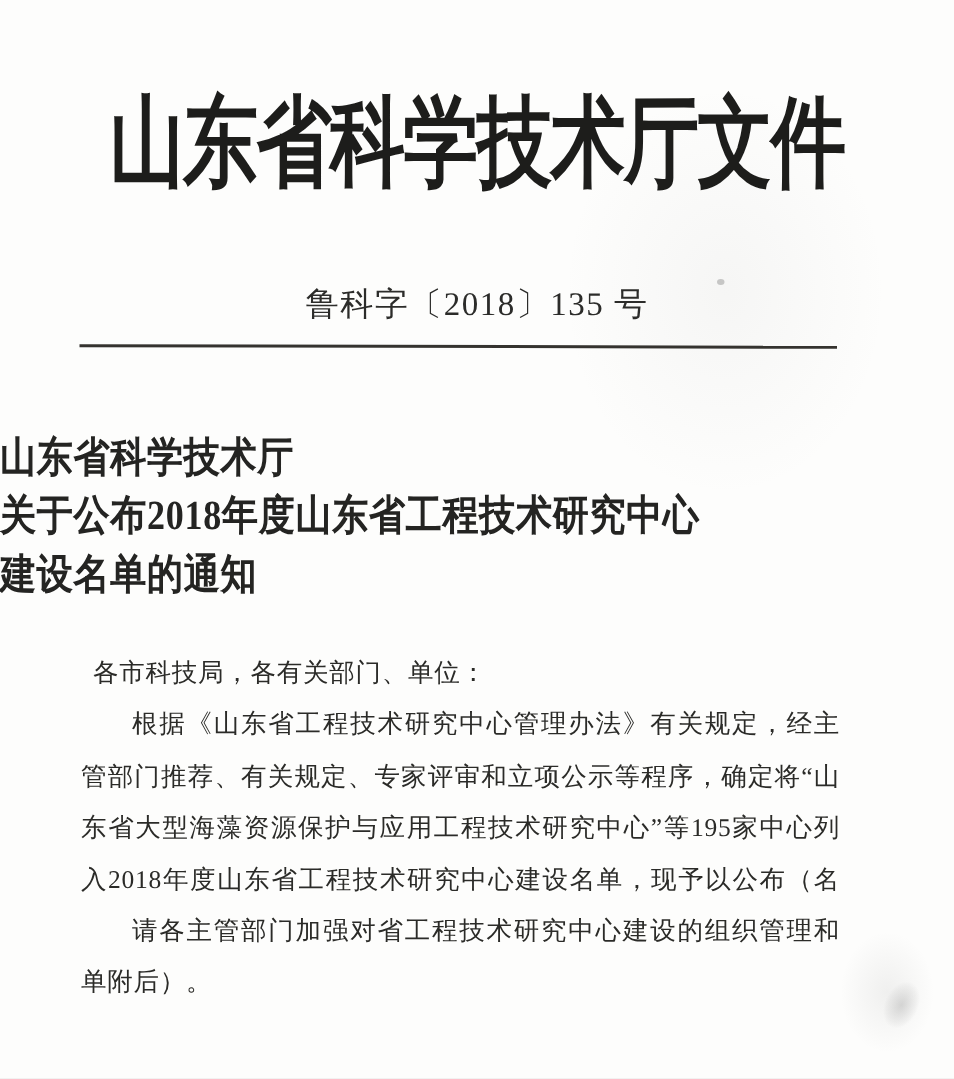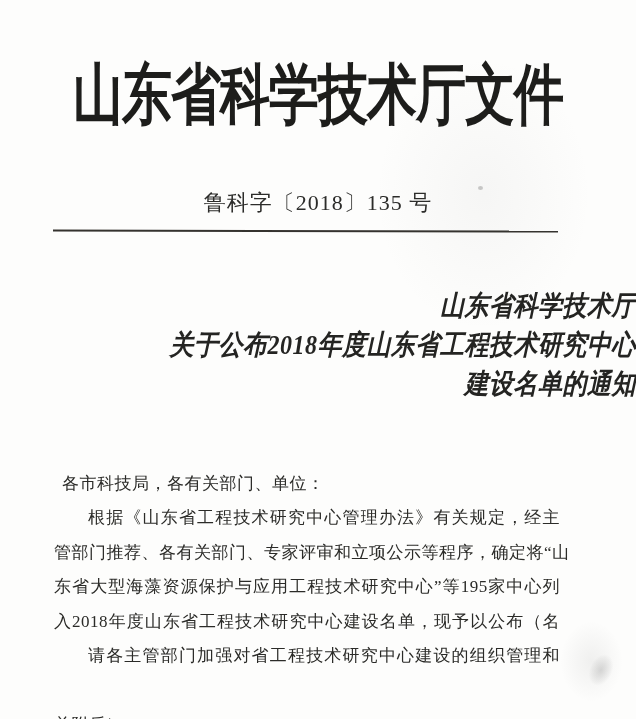--- a/index.html
+++ b/index.html
@@ -41,24 +41,23 @@
   .rule {
     position: absolute;
     top: 230px; left: 53px;
     width: 505px; height: 2px;
     background: #35332f;
     transform: rotate(0.12deg);
   }
   .title {
     position: absolute;
     top: 287px; left: 0; right: 0;
-    text-align: right;
+    text-align: left;
     font-weight: 700;
     color: #242422;
-    font-style: italic;
   }
   .title .t-line {
     font-size: 24px;
     line-height: 39px;
     transform: scaleY(1.15);
     letter-spacing: 0.5px;
     white-space: nowrap;
   }
   .body-block {
     position: absolute;
@@ -70,21 +69,21 @@
     height: 34.4px;
     line-height: 34.4px;
     text-align: justify;
     text-align-last: justify;
     text-justify: inter-character;
     letter-spacing: 0.5px;
     white-space: nowrap;
     overflow: visible;
   }
   .b-first { text-indent: 34px; }
-  .b-left  { text-align: left; text-align-last: left; margin-top: 35px; }
+  .b-left  { text-align: left; text-align-last: left; }
   .salutation { margin-left: 8px; }
   .smudge {
     position: absolute;
     top: 648px; left: 586px;
     width: 30px; height: 44px;
     background: radial-gradient(closest-side, rgba(95,95,95,0.22), rgba(95,95,95,0.05) 60%, transparent 75%);
     transform: rotate(25deg);
   }
   .speck {
     position: absolute;
@@ -108,21 +107,21 @@
   <div class="title">
     <div class="t-line">山东省科学技术厅</div>
     <div class="t-line">关于公布2018年度山东省工程技术研究中心</div>
     <div class="t-line">建设名单的通知</div>
   </div>
 
   <div class="body-block">
     <div class="b-line b-left salutation">各市科技局，各有关部门、单位：</div>
 
     <div class="b-line b-first">根据《山东省工程技术研究中心管理办法》有关规定，经主</div>
-    <div class="b-line">管部门推荐、各有关部门、专家评审和立项公示等程序，确定将“山</div>
+    <div class="b-line">管部门推荐、有关规定、专家评审和立项公示等程序，确定将“山</div>
     <div class="b-line">东省大型海藻资源保护与应用工程技术研究中心”等195家中心列</div>
     <div class="b-line">入2018年度山东省工程技术研究中心建设名单，现予以公布（名</div>
     <div class="b-line b-first">请各主管部门加强对省工程技术研究中心建设的组织管理和</div>
 
     <div class="b-line b-left">单附后）。</div>
   </div>
 
   <div class="smudge"></div>
   <div class="speck"></div>
 

